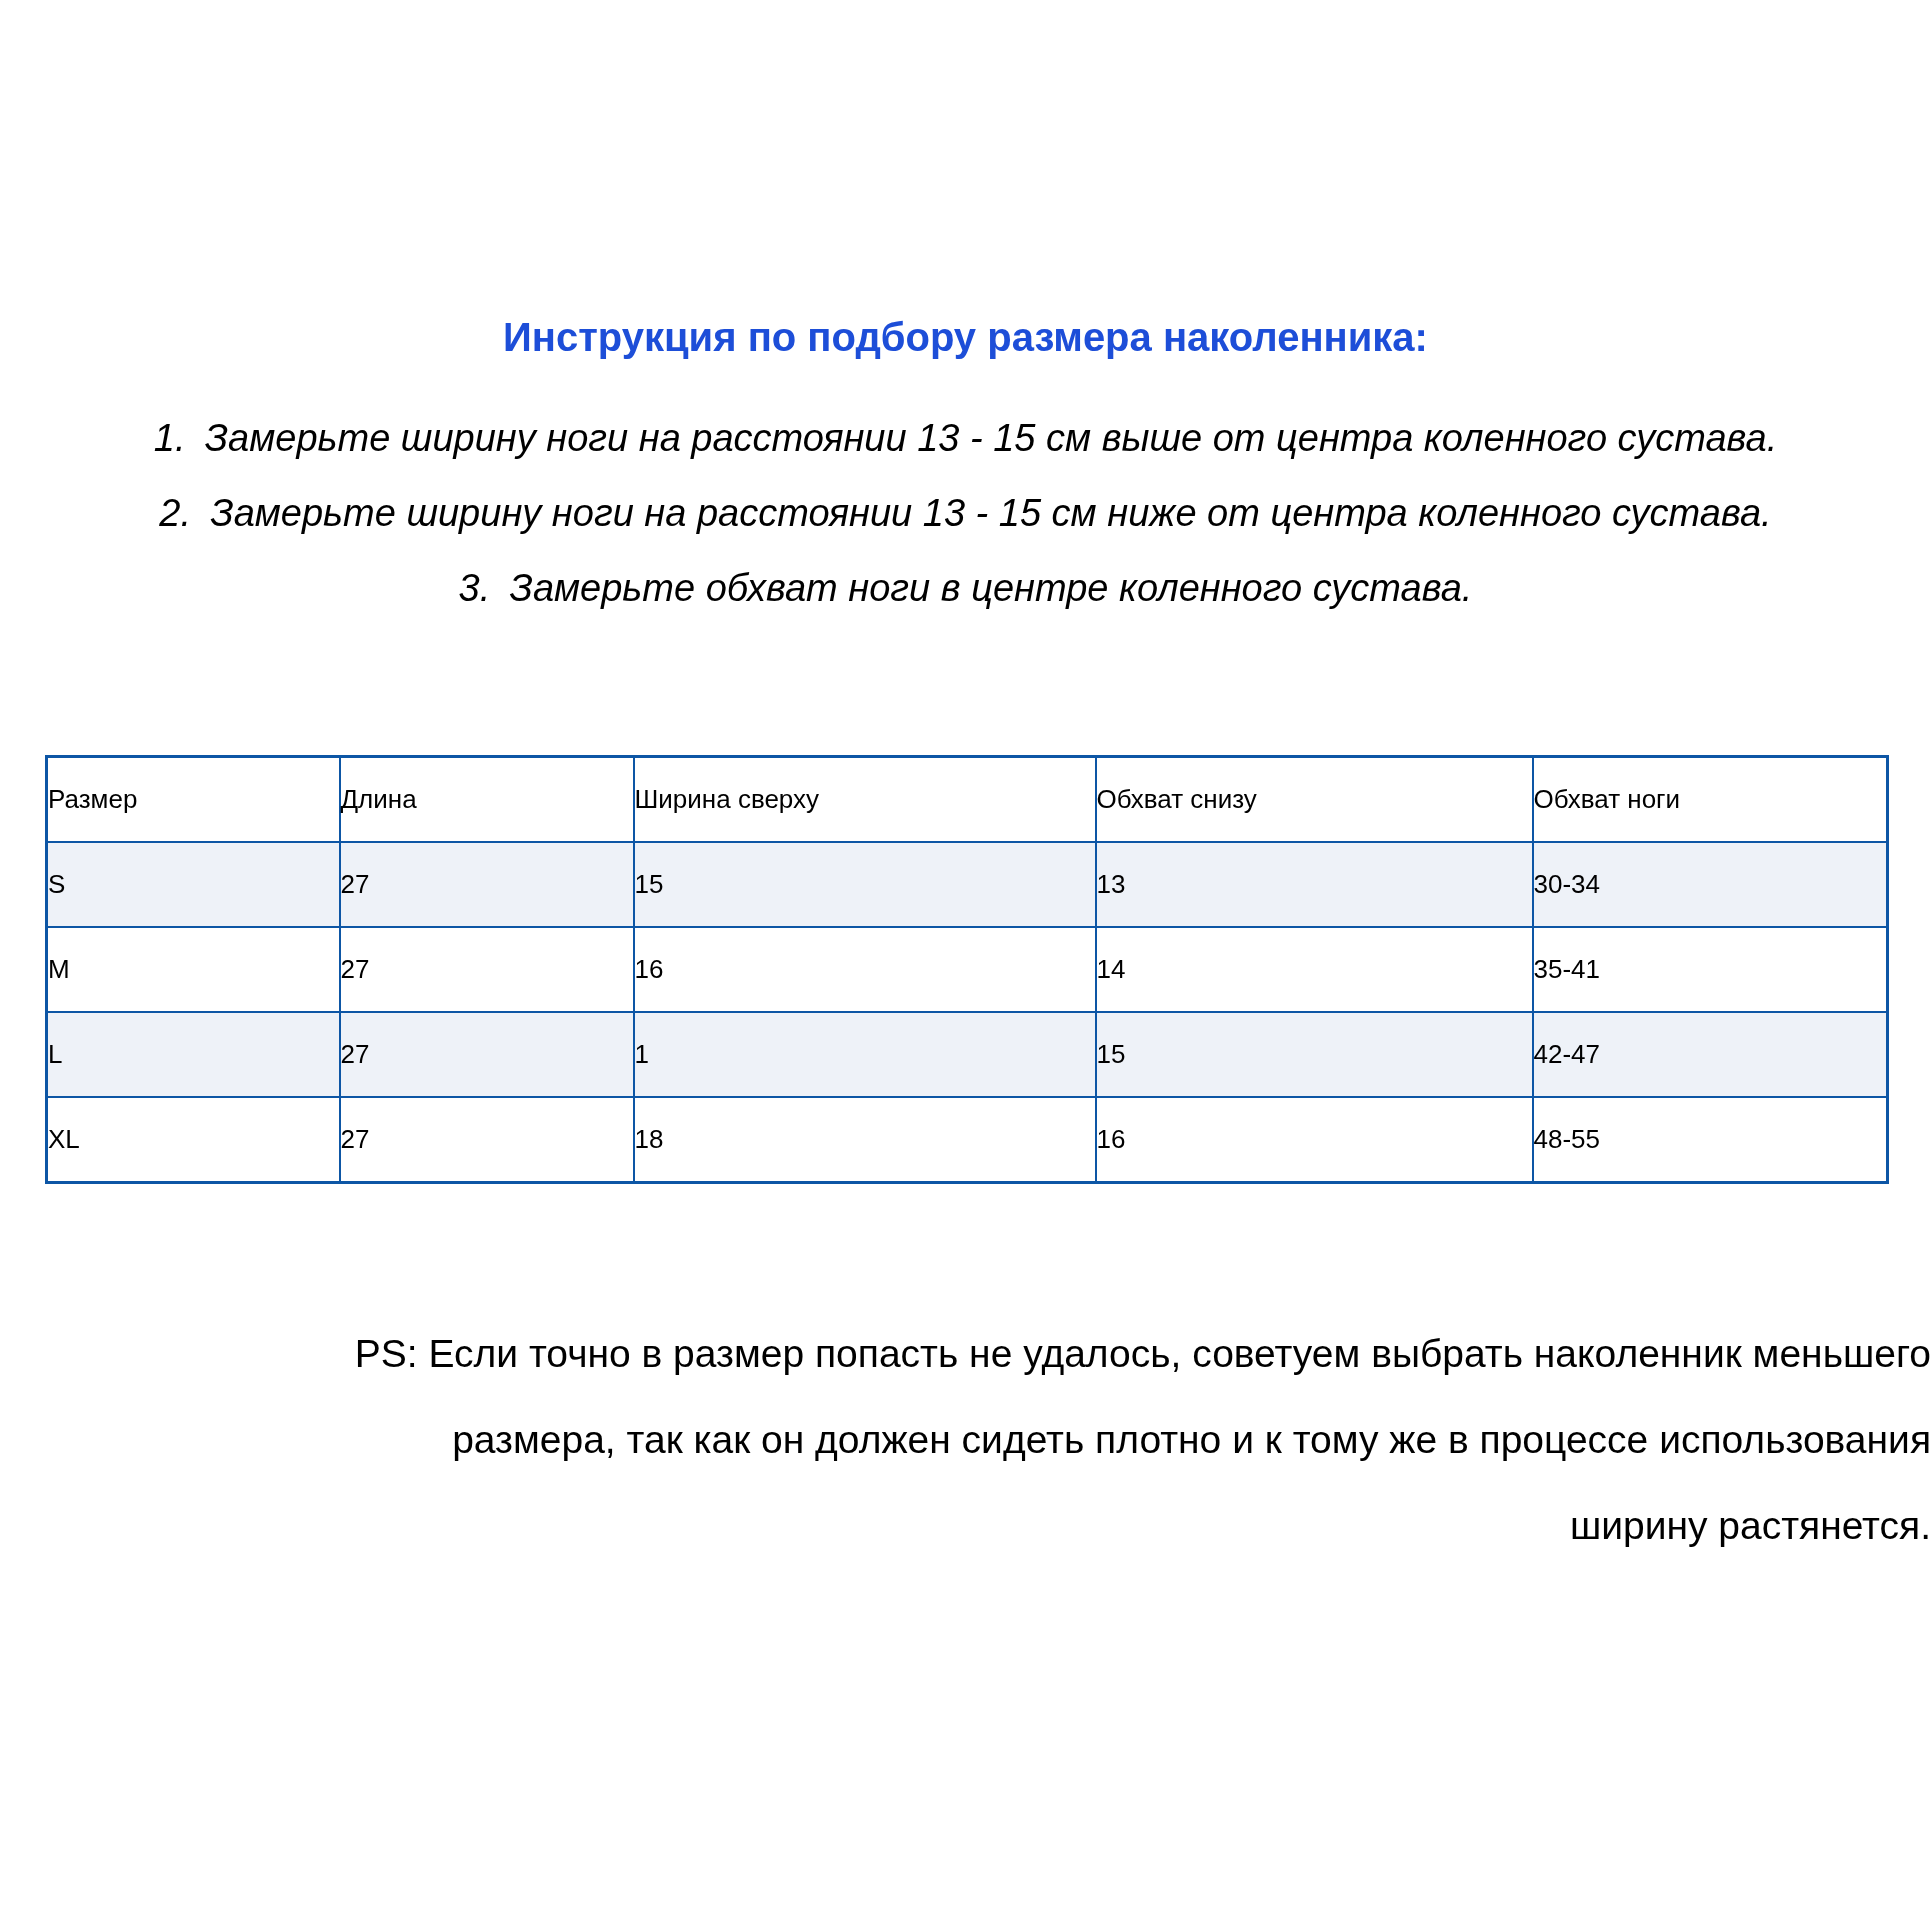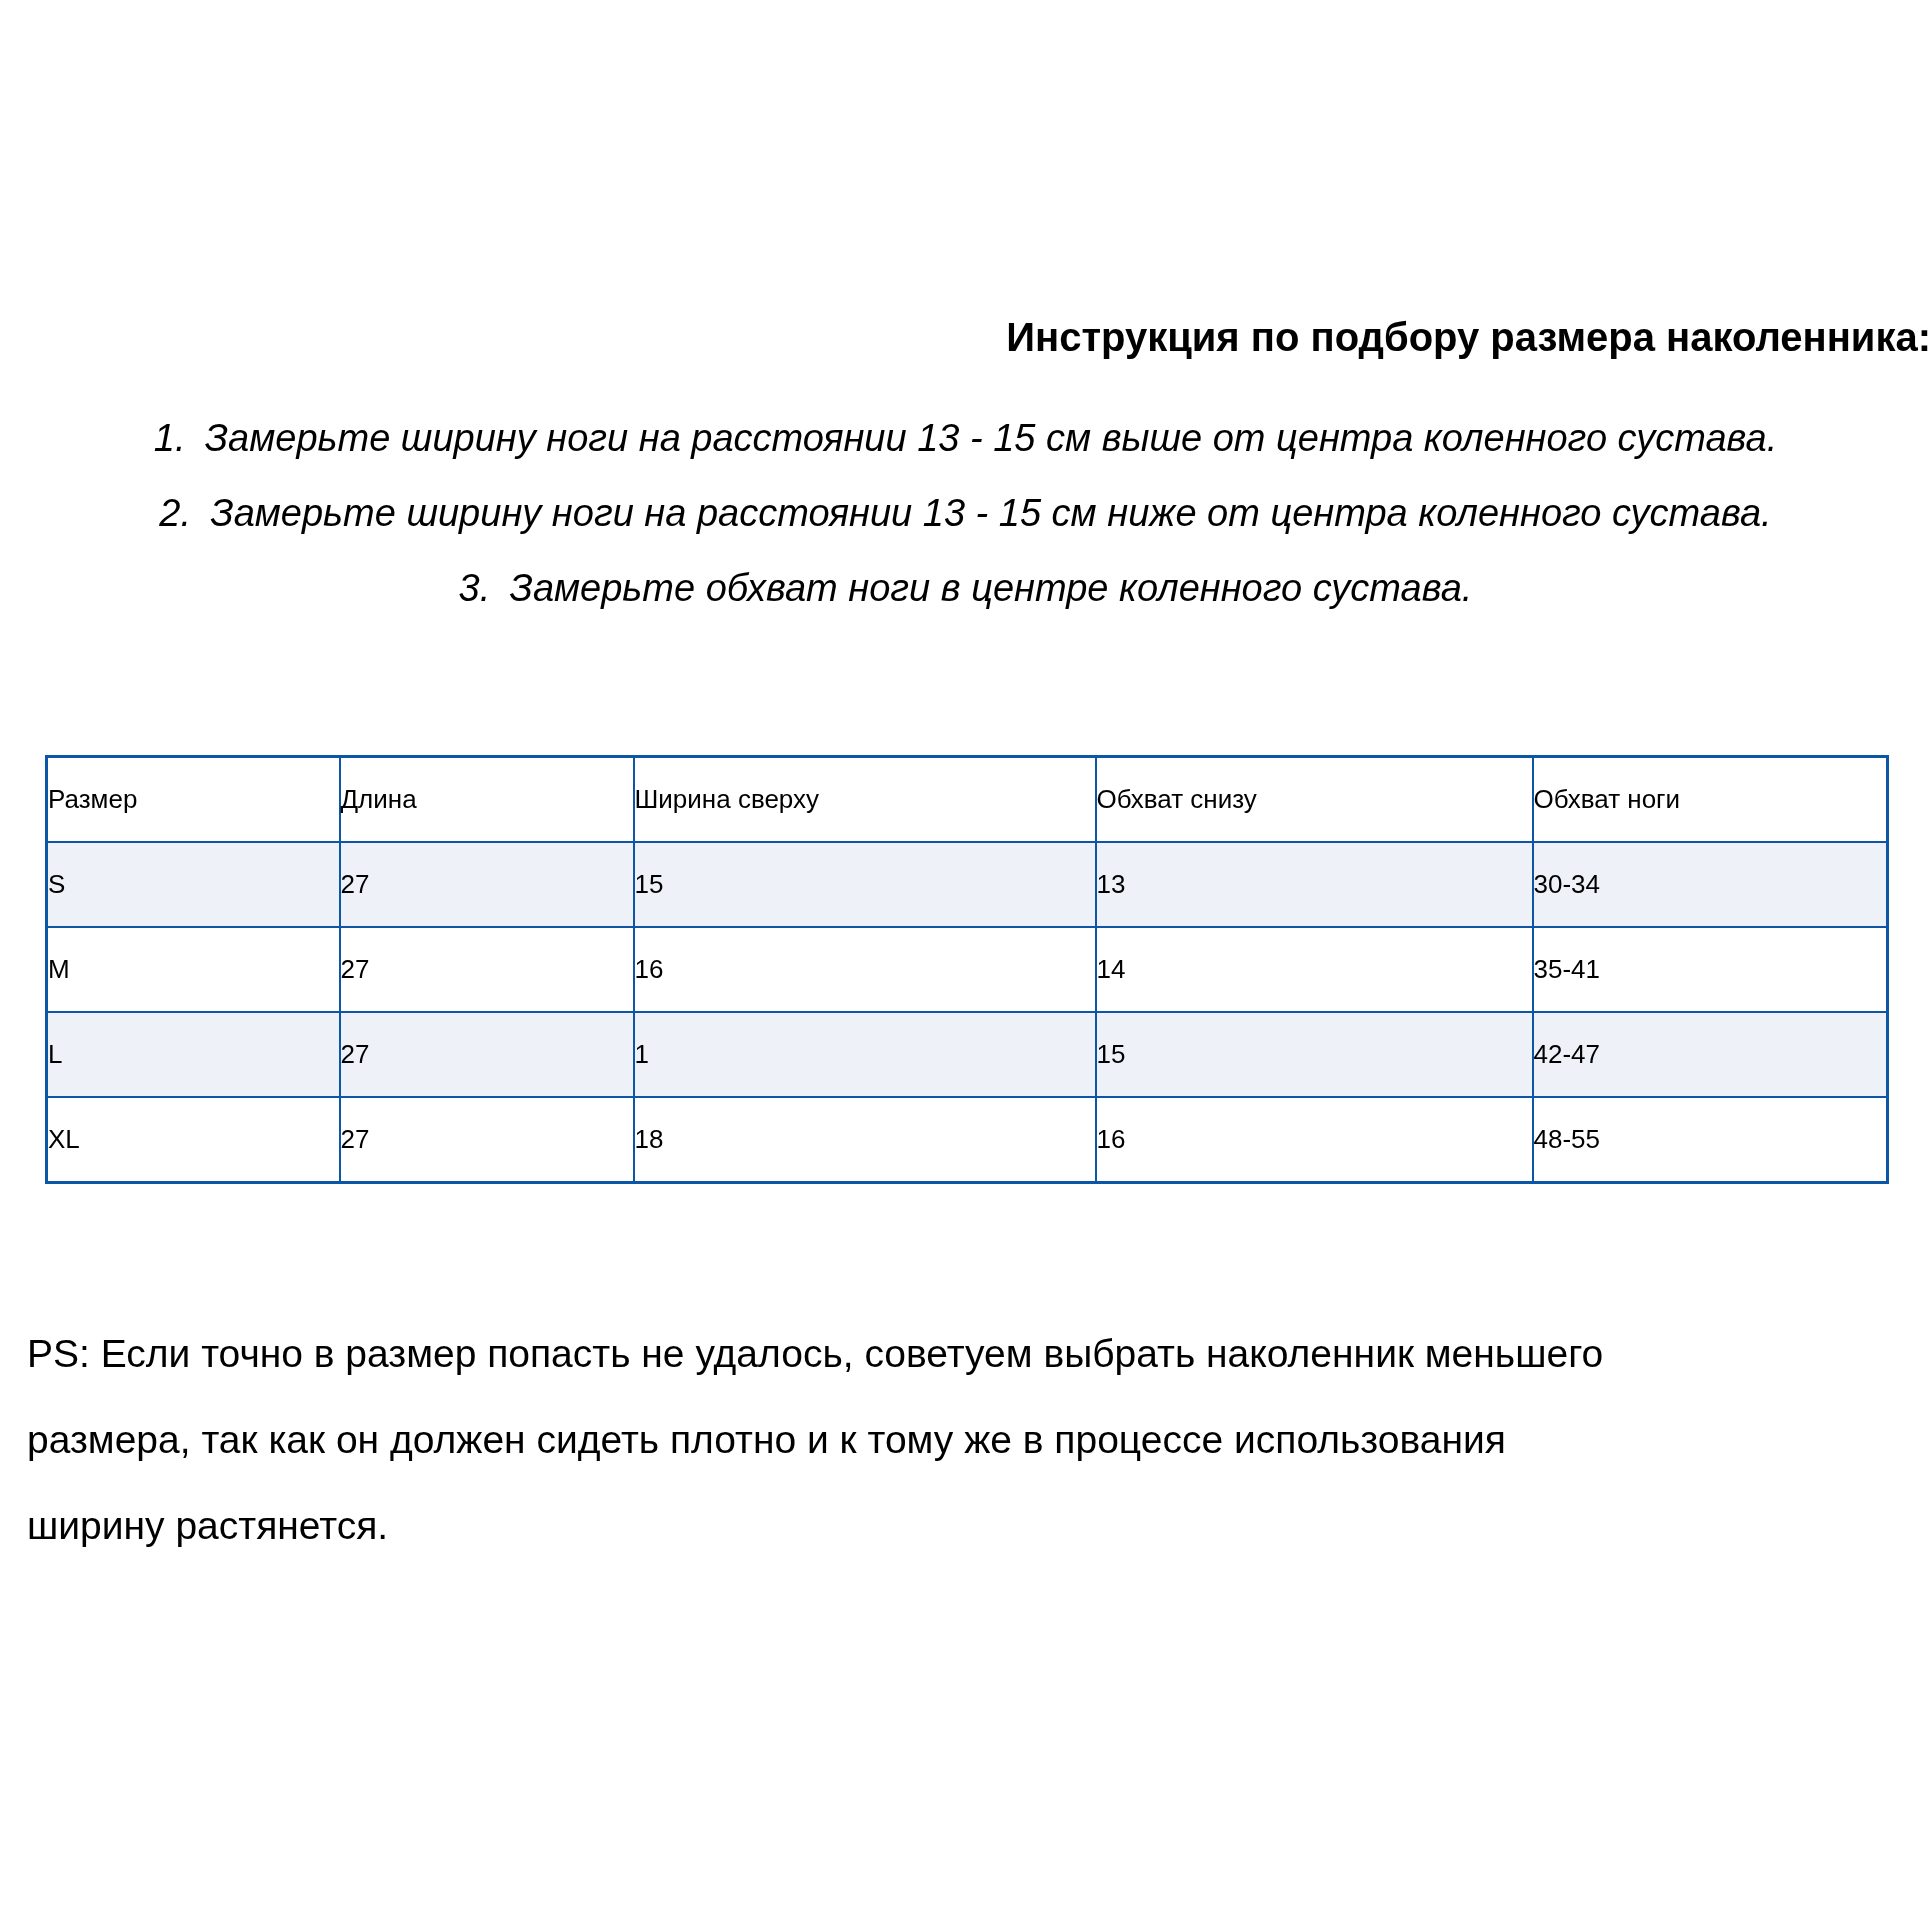--- a/index.html
+++ b/index.html
@@ -15,24 +15,24 @@
     color: #000000;
     overflow: hidden;
   }
   .page {
     width: 1931px;
     height: 1931px;
     box-sizing: border-box;
     padding-top: 314px;
   }
   .doc-title {
-    text-align: right;
+    text-align: center;
     font-size: 40px;
     font-weight: 700;
-    color: #000000;
+    color: #1d4ed8;
     line-height: 46px;
     white-space: nowrap;
   }
   .instructions {
     margin-top: 41px;
     font-style: italic;
   }
   .instr-line {
     text-align: center;
     font-size: 38px;
@@ -65,21 +65,21 @@
   }
   .col-size   { width: 293px; }
   .col-len    { width: 294px; }
   .col-wtop   { width: 462px; }
   .col-wbot   { width: 437px; }
   .col-girth  { width: 355px; }
   .ps-note {
     margin-top: 127px;
   }
   .ps-line {
-    text-align: left;
+    text-align: right;
     font-size: 39px;
     line-height: 86px;
     white-space: nowrap;
     padding-left: 27px;
   }
 </style>
 </head>
 <body>
 
 <div class="page">

